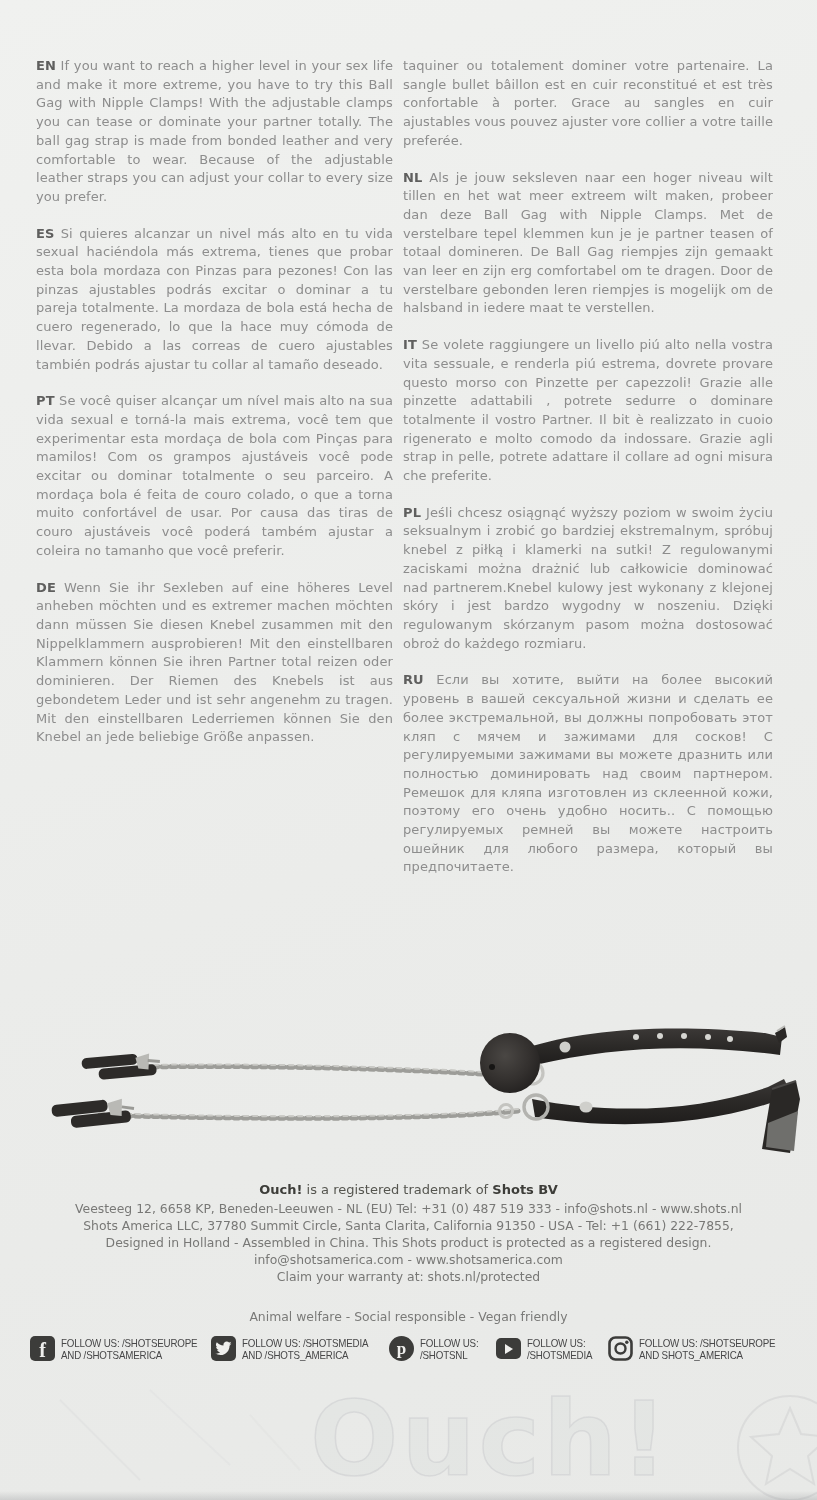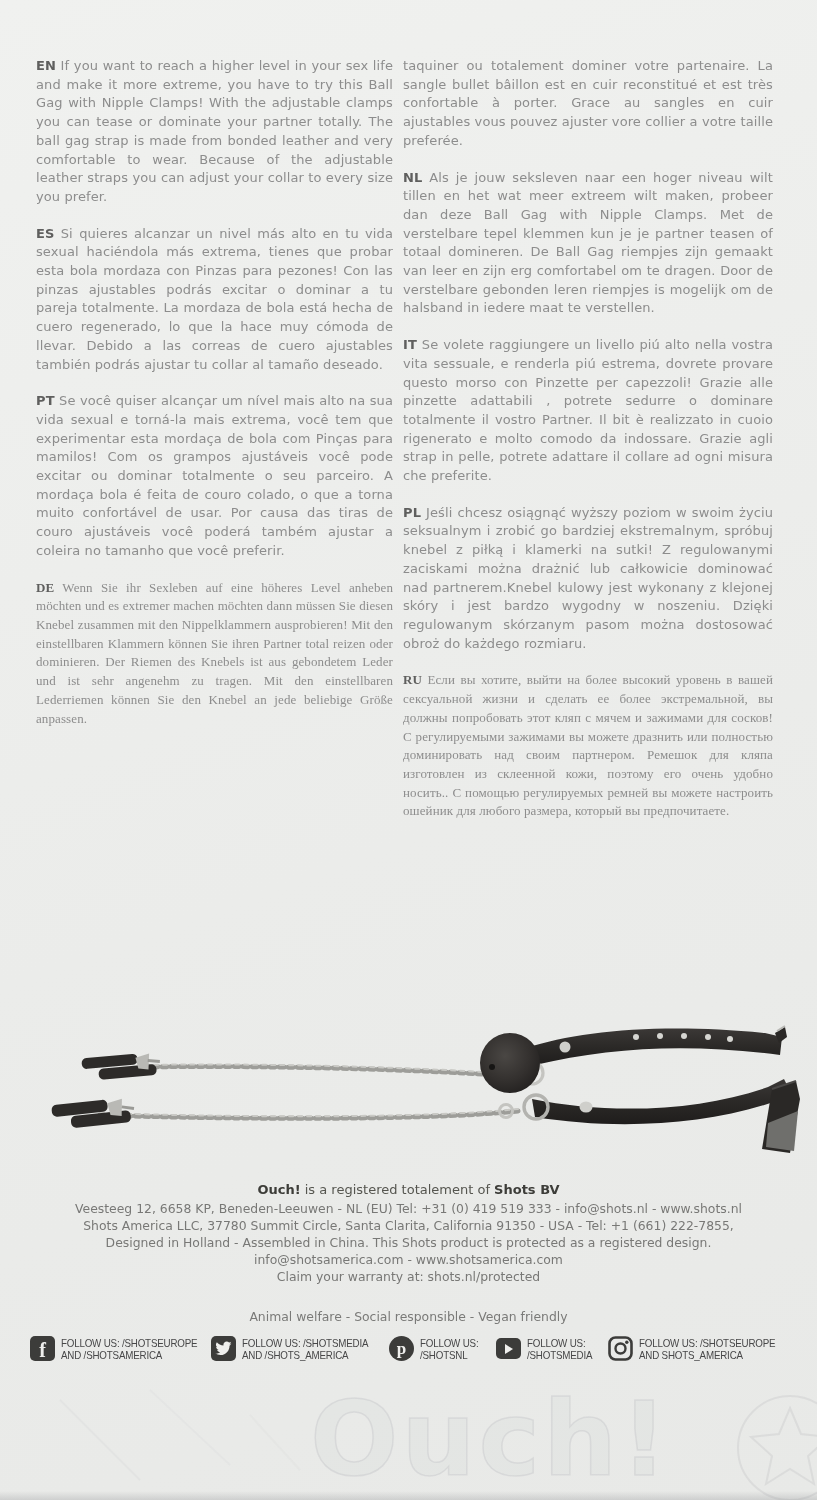--- a/index.html
+++ b/index.html
@@ -7,21 +7,21 @@
     position:relative;width:817px;height:1500px;margin:0 auto;overflow:hidden;
     background:linear-gradient(160deg,#f0f1ef 0%,#ebecea 55%,#e8e9e7 100%);
     font-family:"DejaVu Sans","Liberation Sans",sans-serif;
   }
   
   .col{position:absolute;top:57px;font-size:13px;line-height:18.7px;color:#8d8d8d;
        text-align:justify;letter-spacing:.1px;}
   .col-left{left:36px;width:357px;}
   .col-right{left:403px;width:370px;}
   .para{margin:0 0 18px 0;}
-  .para:last-child{margin-bottom:0;font-family:Liberation Serif, serif;}
+  .para:last-child{margin-bottom:0;}
   .lang{color:#5f5f5e;font-weight:bold;}
   
   .footer{position:absolute;top:1181px;left:28px;width:761px;text-align:center;
           color:#787876;font-size:12.4px;line-height:17px;}
   .trademark{color:#55554f;font-size:13px;margin-bottom:2px;}
   .trademark b{color:#3d3d39;}
   .values-line{margin-top:23px;color:#7a7a78;}
   
   .social{position:absolute;top:1336px;left:30px;width:762px;display:flex;align-items:flex-start;}
   .social-item{display:flex;align-items:flex-start;}
@@ -133,22 +133,22 @@
 
     <g transform="rotate(-6 72 108)">
       <rect x="32" y="98" width="56" height="12" rx="5" fill="#2d2b29"></rect>
       <rect x="50" y="111" width="60" height="12" rx="5" fill="#2d2b29"></rect>
       <path d="M88,102 l15,-3 -2,17 -11,-2 z" fill="#b9b9b5"></path>
       <path d="M102,107 l12,3" stroke="#9a9a96" stroke-width="3" fill="none"></path>
     </g>
   </svg>
 
   <div class="footer">
-    <div class="trademark"><b>Ouch!</b><span> is a registered totalement of </span><b>Shots BV</b></div>
-    <div>Veesteeg 12, 6658 KP, Beneden-Leeuwen - NL (EU) Tel: +31 (0) 419 519 333 - info@shots.nl - www.shots.nl</div>
+    <div class="trademark"><b>Ouch!</b><span> is a registered trademark of </span><b>Shots BV</b></div>
+    <div>Veesteeg 12, 6658 KP, Beneden-Leeuwen - NL (EU) Tel: +31 (0) 487 519 333 - info@shots.nl - www.shots.nl</div>
     <div>Shots America LLC, 37780 Summit Circle, Santa Clarita, California 91350 - USA - Tel: +1 (661) 222-7855,</div>
     <div>Designed in Holland - Assembled in China. This Shots product is protected as a registered design.</div>
     <div>info@shotsamerica.com - www.shotsamerica.com</div>
     <div>Claim your warranty at: shots.nl/protected</div>
     <div class="values-line">Animal welfare - Social responsible - Vegan friendly</div>
   </div>
 
   <div class="social">
 
     <div class="social-item si-fb">

